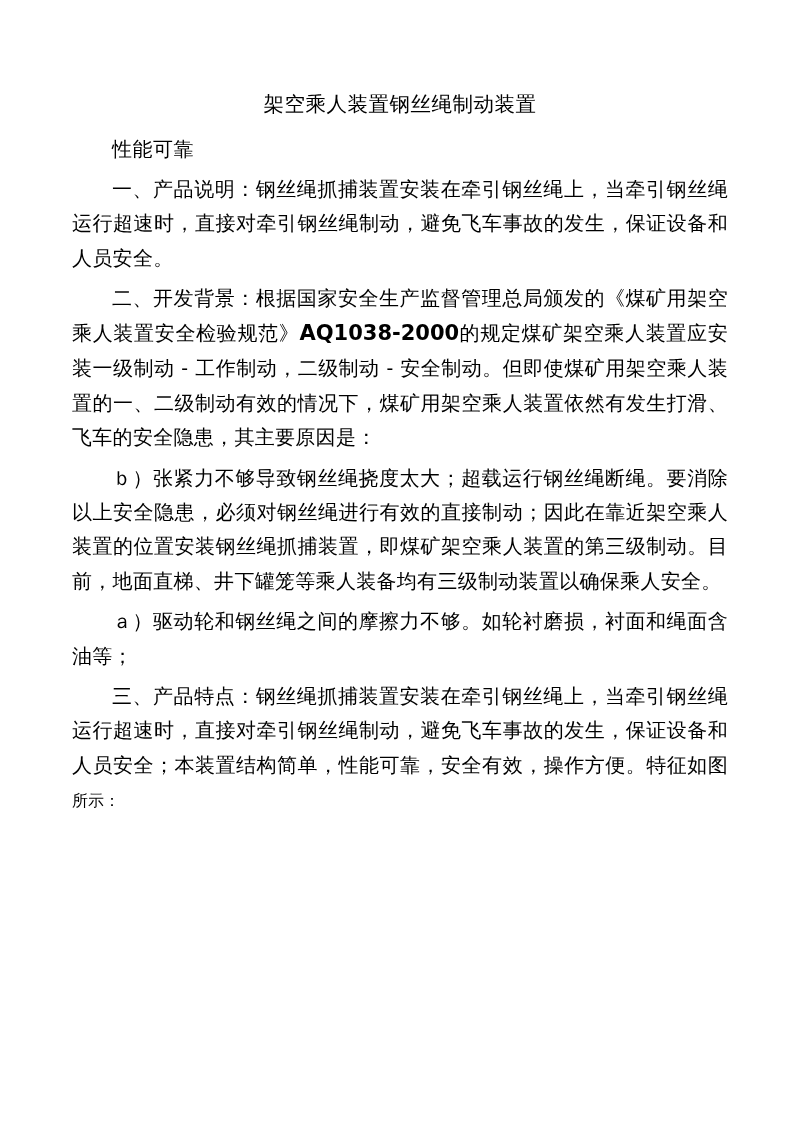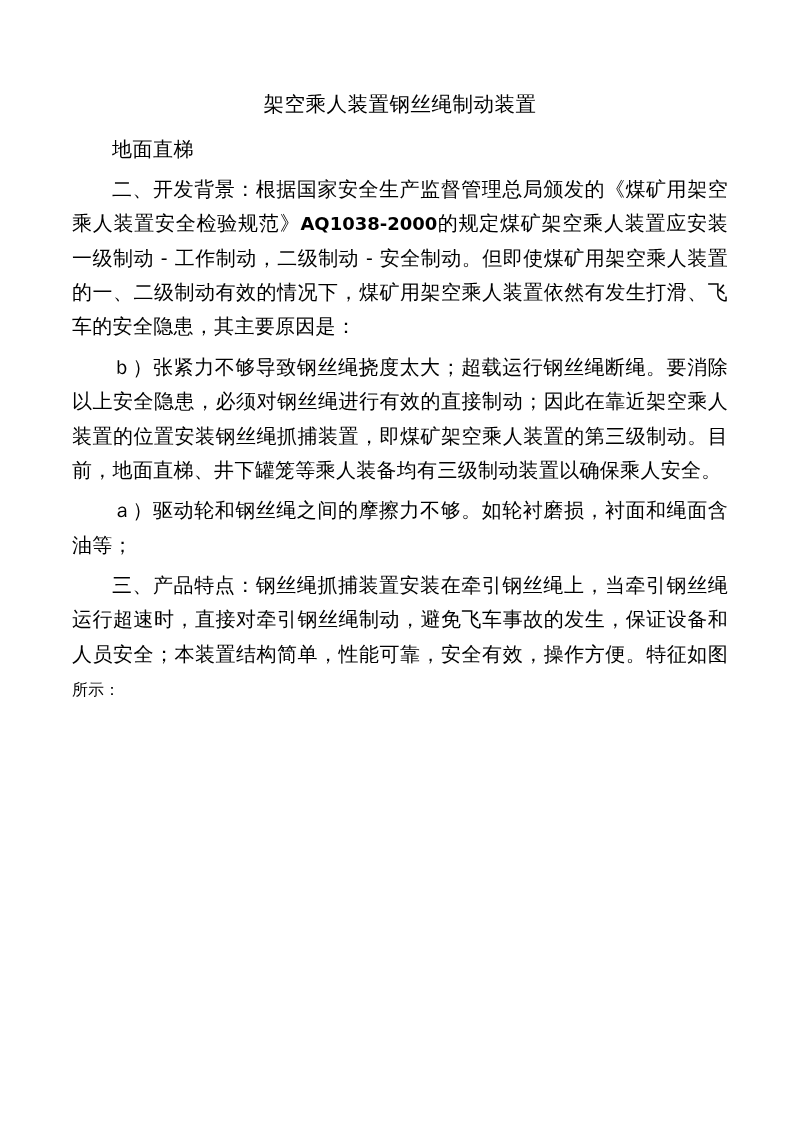--- a/index.html
+++ b/index.html
@@ -44,34 +44,35 @@
     text-indent: 2em;
     text-align: justify;
     letter-spacing: 0.3px;
   }
   .small-tail {
     font-size: 16px;
     letter-spacing: 0;
   }
   .latin {
     font-family: "DejaVu Sans", "Liberation Sans", sans-serif;
-    font-size: 18px;
+    font-size: 21px;
     font-weight: bold;
     letter-spacing: 0;
   }
 </style>
 </head>
 <body>
 
 <div class="page">
 
   <h1 class="doc-title">架空乘人装置钢丝绳制动装置</h1>
 
-  <p class="subtitle">地面直梯</p>
+  <p class="subtitle">性能可靠</p>
 
+  <p class="para">一、产品说明：钢丝绳抓捕装置安装在牵引钢丝绳上，当牵引钢丝绳运行超速时，直接对牵引钢丝绳制动，避免飞车事故的发生，保证设备和人员安全。</p>
 
   <p class="para">
     <span>二、开发背景：根据国家安全生产监督管理总局颁发的《煤矿用架空乘人装置安全检验规范》</span><span class="latin">AQ1038-2000</span><span>的规定煤矿架空乘人装置应安装一级制动 - 工作制动，二级制动 - 安全制动。但即使煤矿用架空乘人装置的一、二级制动有效的情况下，煤矿用架空乘人装置依然有发生打滑、飞车的安全隐患，其主要原因是：</span>
   </p>
 
   <p class="para">ｂ）张紧力不够导致钢丝绳挠度太大；超载运行钢丝绳断绳。要消除以上安全隐患，必须对钢丝绳进行有效的直接制动；因此在靠近架空乘人装置的位置安装钢丝绳抓捕装置，即煤矿架空乘人装置的第三级制动。目前，地面直梯、井下罐笼等乘人装备均有三级制动装置以确保乘人安全。</p>
 
   <p class="para">ａ）驱动轮和钢丝绳之间的摩擦力不够。如轮衬磨损，衬面和绳面含油等；</p>
 
   <p class="para">

